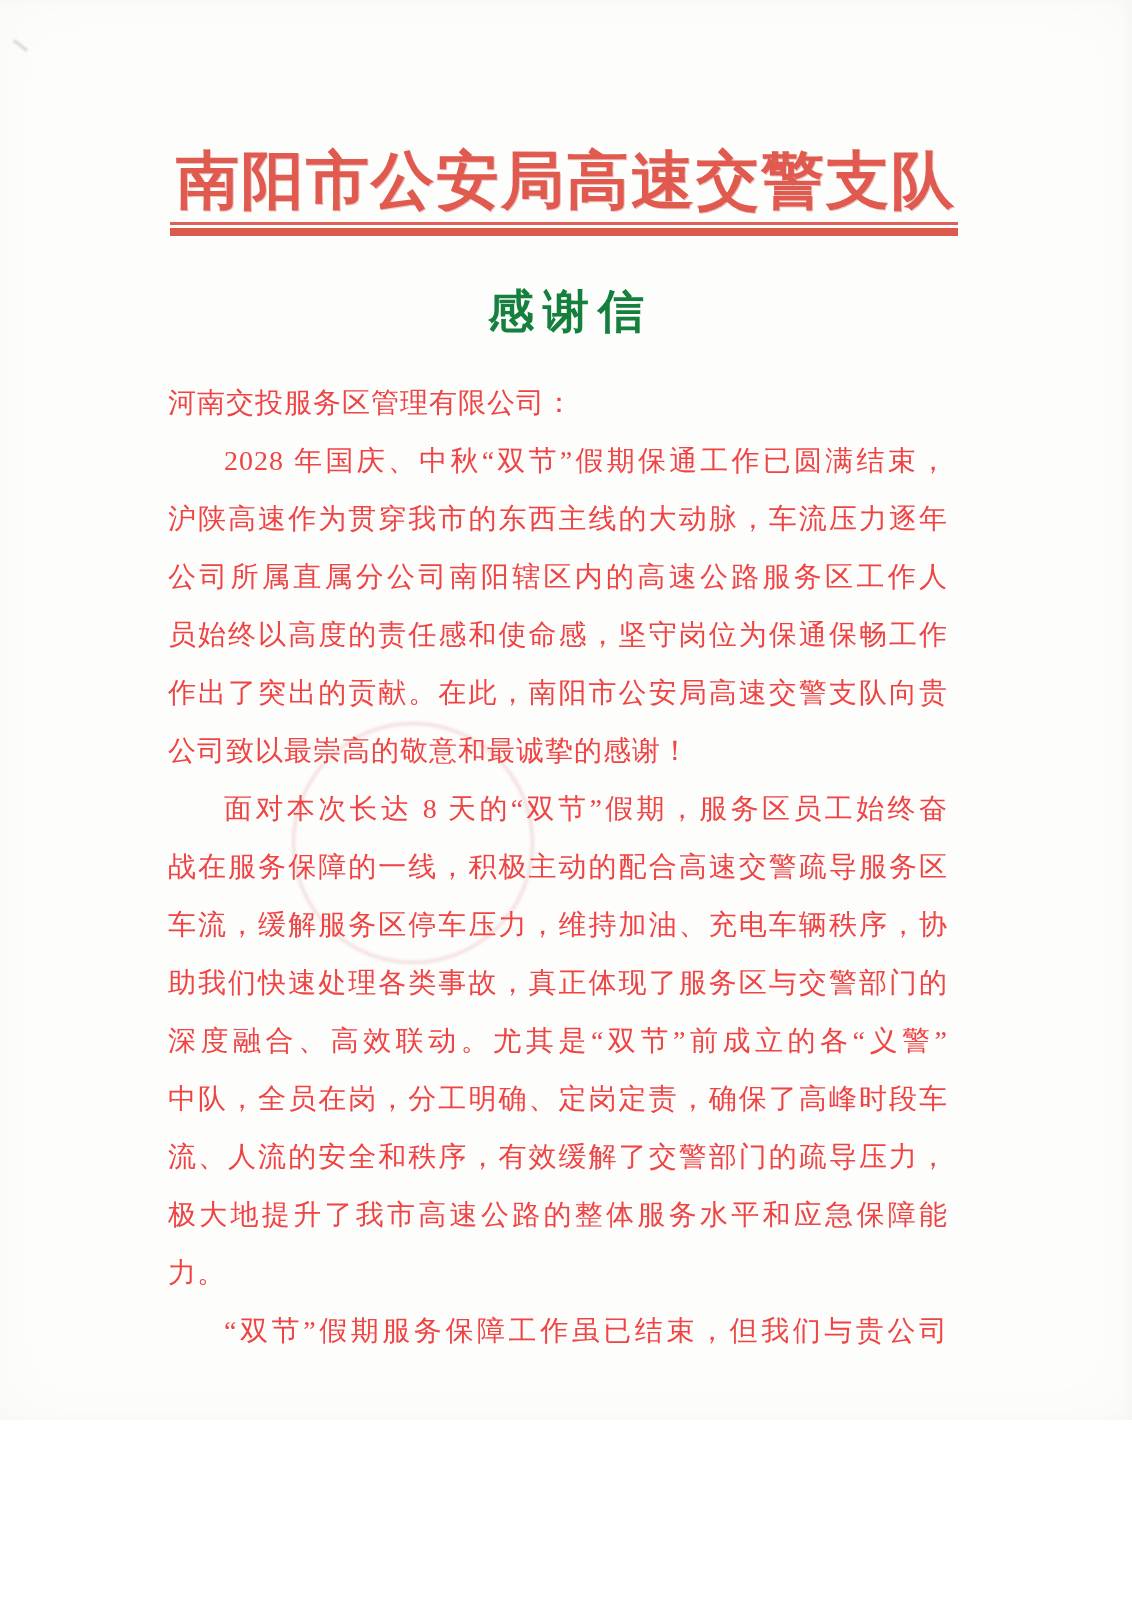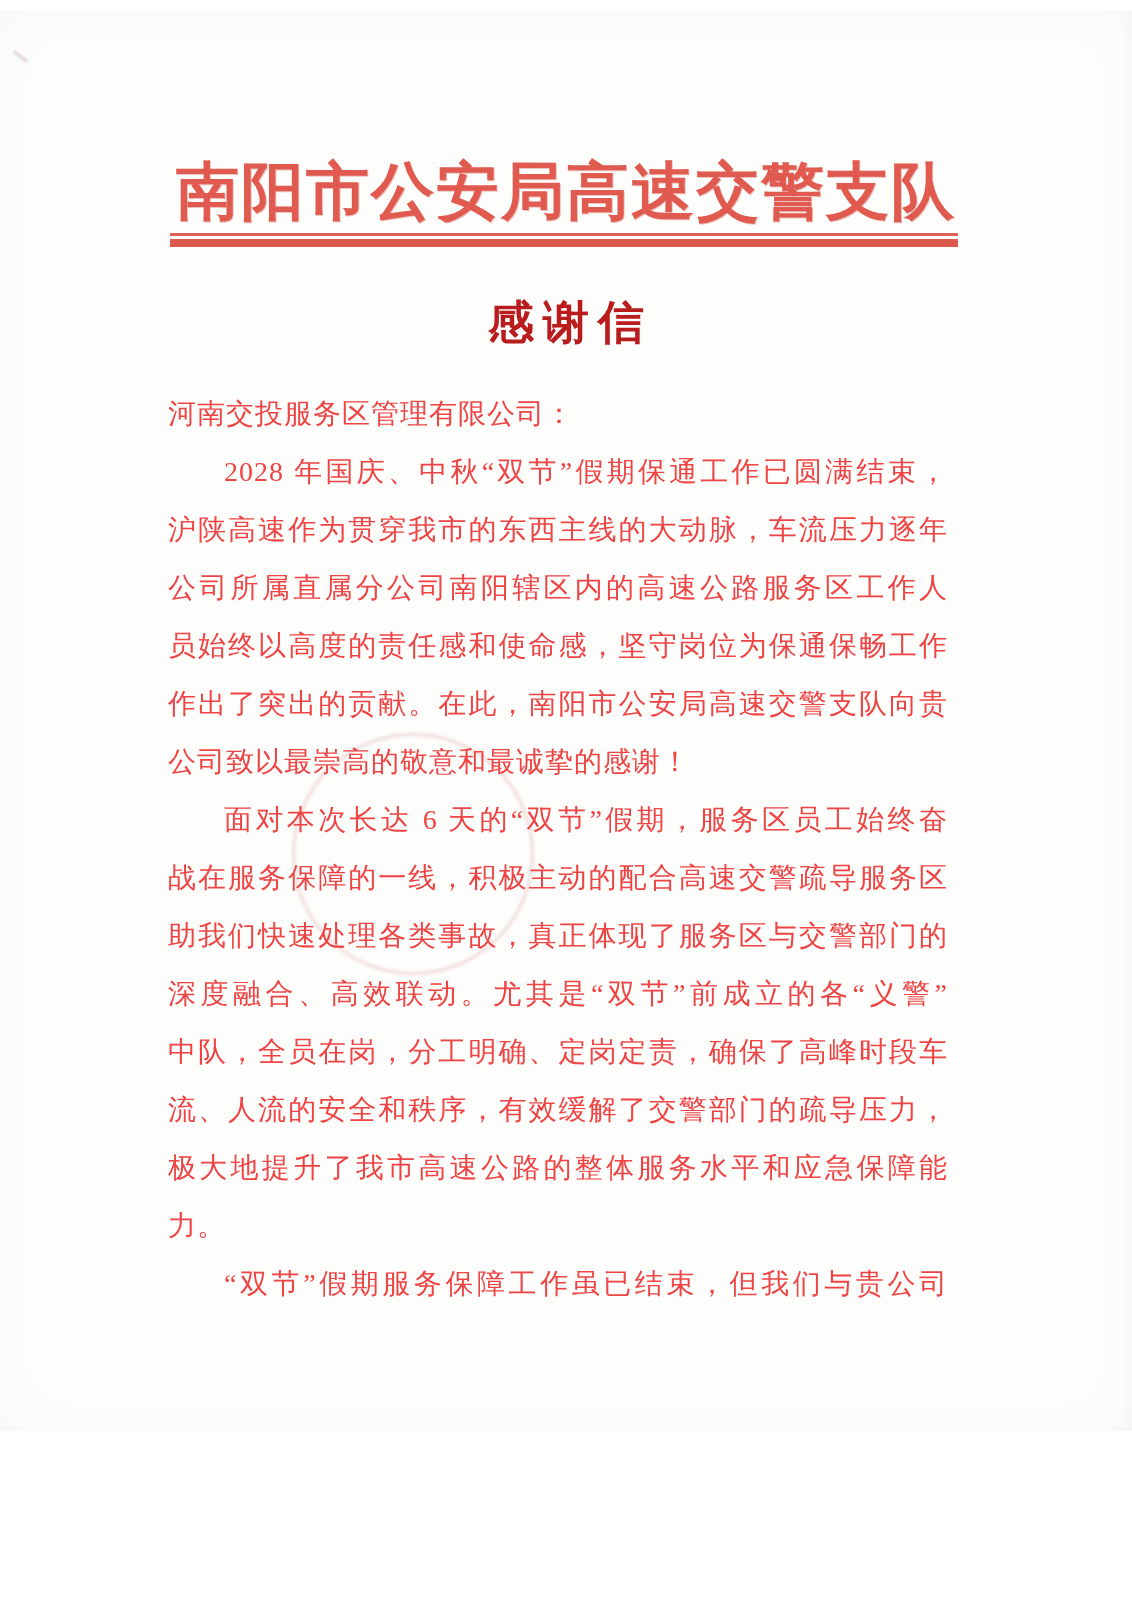--- a/index.html
+++ b/index.html
@@ -1,20 +1,20 @@
 <!DOCTYPE html>
 <html><head>
 <meta charset="utf-8">
 <style>
   html, body { margin: 0; padding: 0; background: #ffffff; }
   .page {
     position: relative;
     width: 1132px;
     height: 1420px;
-    margin: 11px auto;
+    margin: 0 auto;
     background: #fdfdfc;
     overflow: hidden;
     box-shadow: inset 0 0 70px rgba(0,0,0,0.02), inset -5px 0 12px rgba(0,0,0,0.02);
     font-family: "Liberation Serif", serif;
   }
 
   
   .letterhead-title {
     position: absolute;
     top: 138px;
@@ -47,21 +47,21 @@
   .doc-title {
     position: absolute;
     top: 281px;
     left: 0;
     width: 100%;
     text-align: center;
     font-size: 46px;
     font-weight: 700;
     letter-spacing: 9px;
     text-indent: 9px;
-    color: #b91c1c;
+    color: #15803d;
     font-family: "Liberation Sans", sans-serif;
     white-space: nowrap;
   }
 
   
   .body-text {
     position: absolute;
     left: 168px;
     top: 374px;
     width: 780px;
@@ -149,22 +149,23 @@
   <div class="stamp-circle"></div>
 
   <div class="body-text">
     <div class="line">河南交投服务区管理有限公司：</div>
     <div class="line indent justify">2028 年国庆、中秋“双节”假期保通工作已圆满结束，</div>
       <div class="line justify">沪陕高速作为贯穿我市的东西主线的大动脉，车流压力逐年</div>
       <div class="line justify">公司所属直属分公司南阳辖区内的高速公路服务区工作人</div>
       <div class="line justify">员始终以高度的责任感和使命感，坚守岗位为保通保畅工作</div>
       <div class="line justify">作出了突出的贡献。在此，南阳市公安局高速交警支队向贵</div>
       <div class="line">公司致以最崇高的敬意和最诚挚的感谢！</div>
-      <div class="line indent justify">面对本次长达 6 天的“双节”假期，服务区员工始终奋</div>
+      <div class="line indent justify">面对本次长达 8 天的“双节”假期，服务区员工始终奋</div>
       <div class="line justify">战在服务保障的一线，积极主动的配合高速交警疏导服务区</div>
+      <div class="line justify">车流，缓解服务区停车压力，维持加油、充电车辆秩序，协</div>
       <div class="line justify">助我们快速处理各类事故，真正体现了服务区与交警部门的</div>
       <div class="line justify">深度融合、高效联动。尤其是“双节”前成立的各“义警”</div>
       <div class="line justify">中队，全员在岗，分工明确、定岗定责，确保了高峰时段车</div>
       <div class="line justify">流、人流的安全和秩序，有效缓解了交警部门的疏导压力，</div>
       <div class="line justify">极大地提升了我市高速公路的整体服务水平和应急保障能</div>
       <div class="line">力。</div>
       <div class="line indent justify">“双节”假期服务保障工作虽已结束，但我们与贵公司</div>
   </div>
 
   <div class="rule-bottom"></div>

